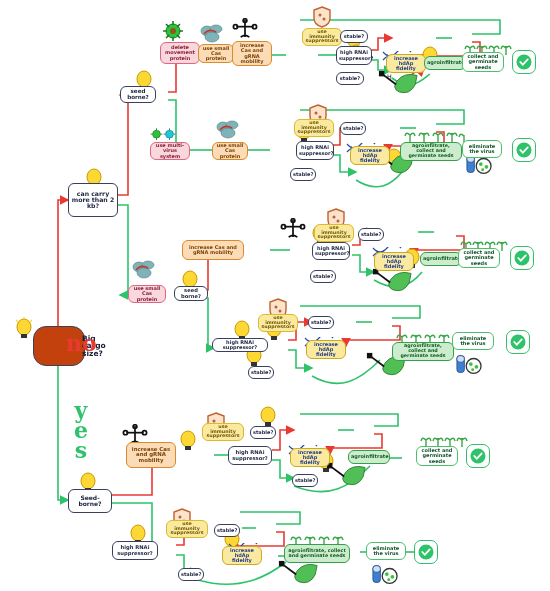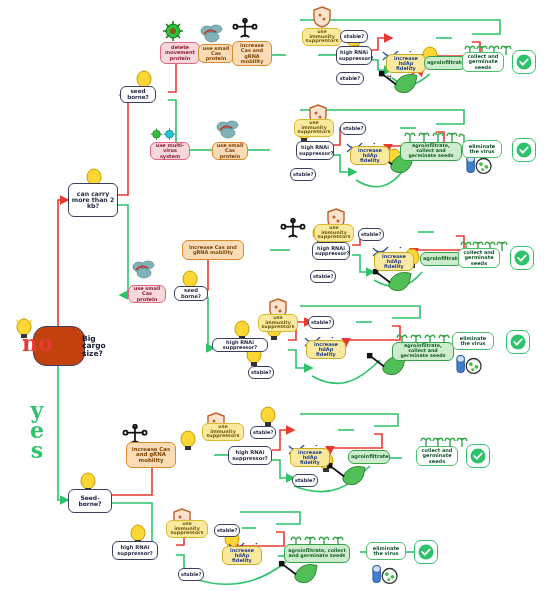--- a/index.html
+++ b/index.html
@@ -91,20 +91,21 @@
   
   .n-check{
     background:#ffffff;
     border:1.6px solid #30c06a;
     border-radius:7px;
   }
 
   .lab-no,.lab-yes{
     position:absolute;font-weight:bold;z-index:6;
     font-family:"DejaVu Serif", serif;
+    margin-left:44px;
   }
   .lab-no{color:#e83a33;font-size:22px;}
   .lab-yes{color:#2ec36a;font-size:22px;letter-spacing:0;line-height:0.92;}
 
   
   .deco{position:absolute;z-index:4;pointer-events:none;}
 
   .bulb{width:20px;height:26px;}
   .virusico{width:26px;height:22px;}
   .protico{width:30px;height:22px;}

